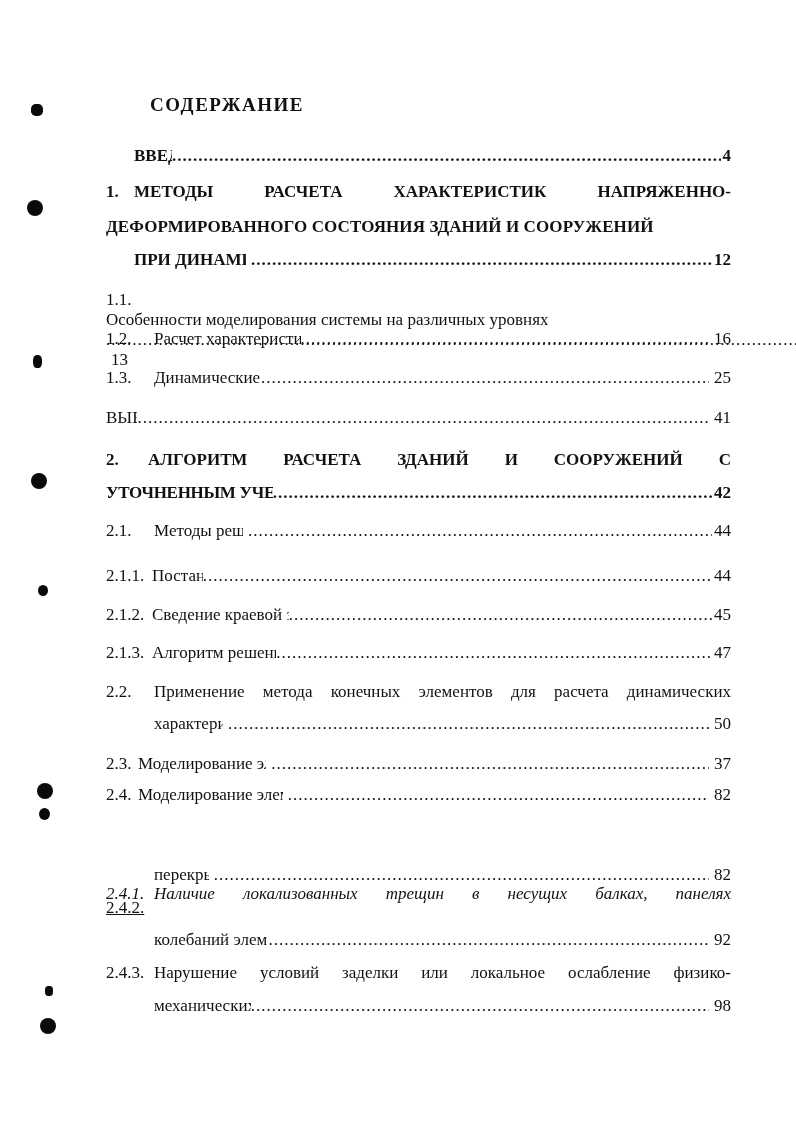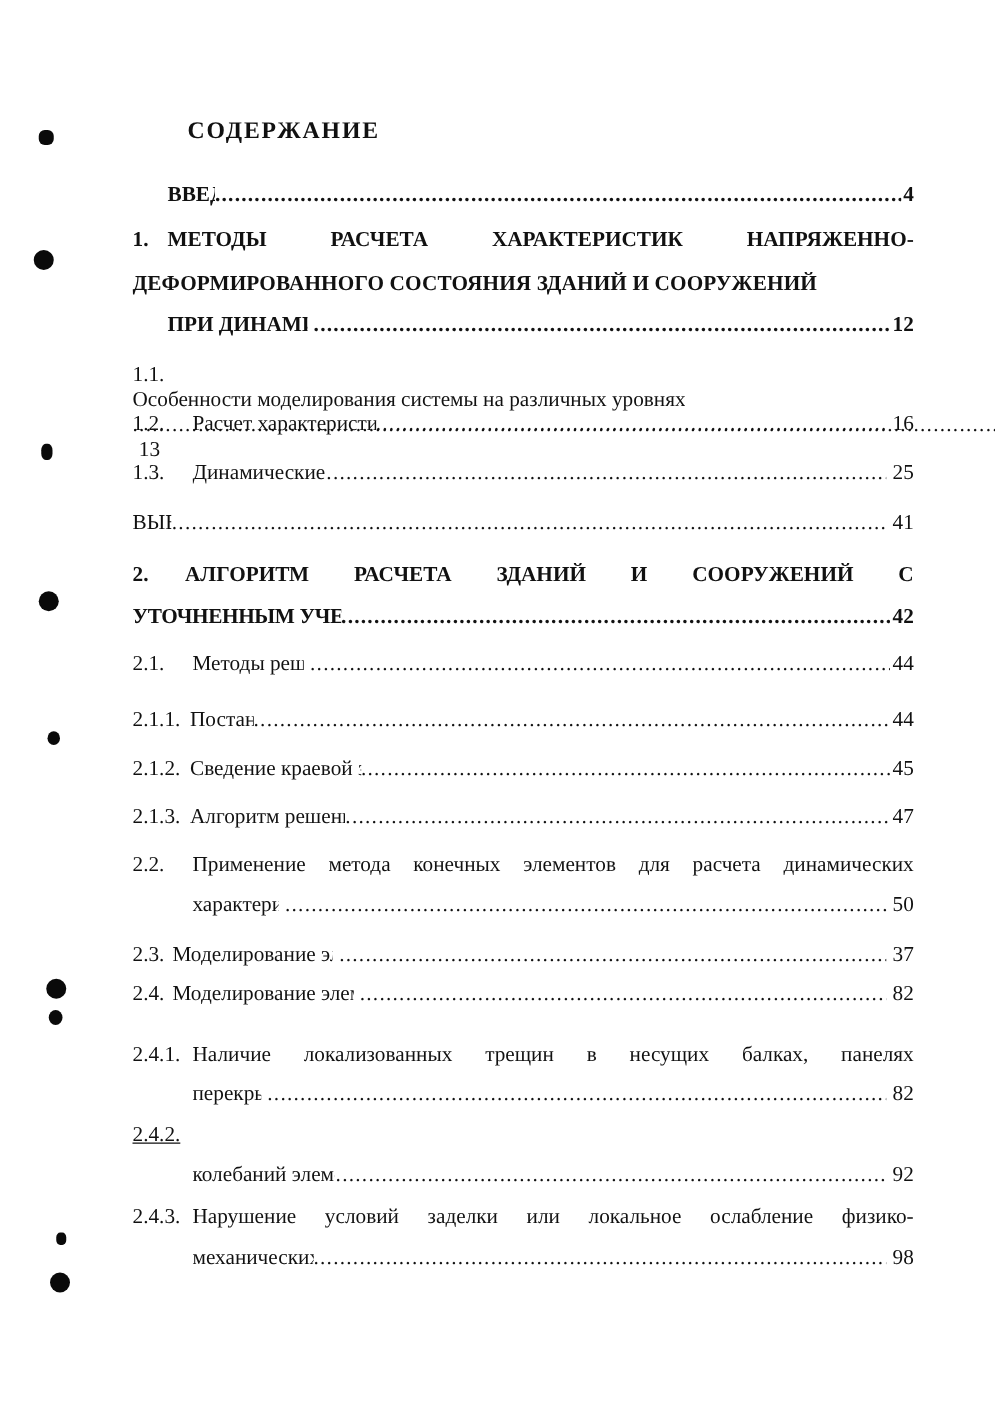--- a/index.html
+++ b/index.html
@@ -160,21 +160,21 @@
   <span class="page" style="padding-left:5px;">37</span>
 </div>
 
 <div class="toc-line" style="top:785px;">
   <span class="num" style="width:32px;">2.4.</span>
   <span class="text">Моделирование элементов и узлов здания при наличии дефектов</span>
   <span class="dots" style="padding-left:5px;"></span>
   <span class="page" style="padding-left:5px;">82</span>
 </div>
 
-<div class="toc-line" style="top:834px;">
+<div class="toc-line" style="top:884px;font-style:italic;">
   <span class="num" style="width:48px;">2.4.1.</span>
   <span class="justify">
     <span>Наличие</span>
     <span>локализованных</span>
     <span>трещин</span>
     <span>в</span>
     <span>несущих</span>
     <span>балках,</span>
     <span>панелях</span>
   </span>

